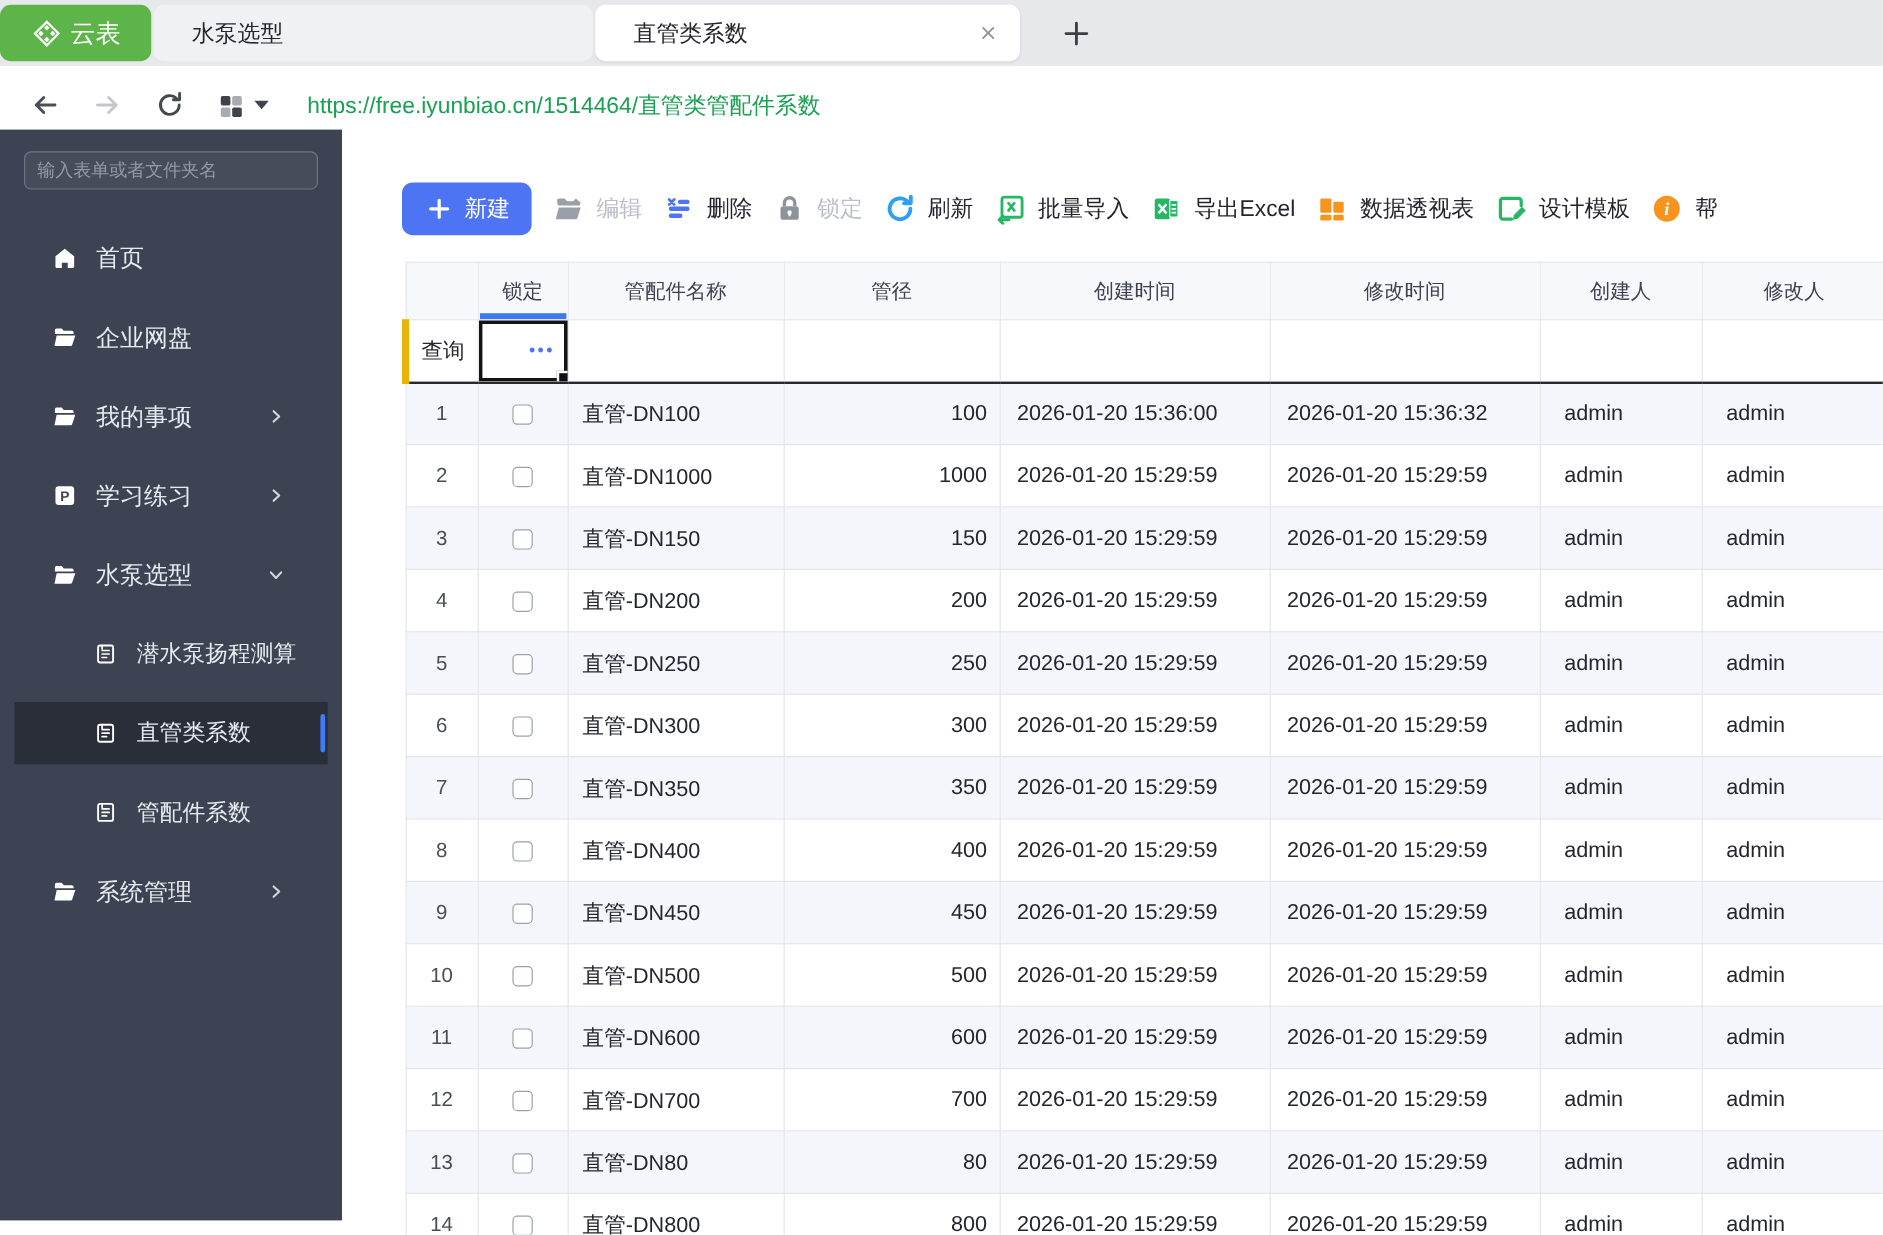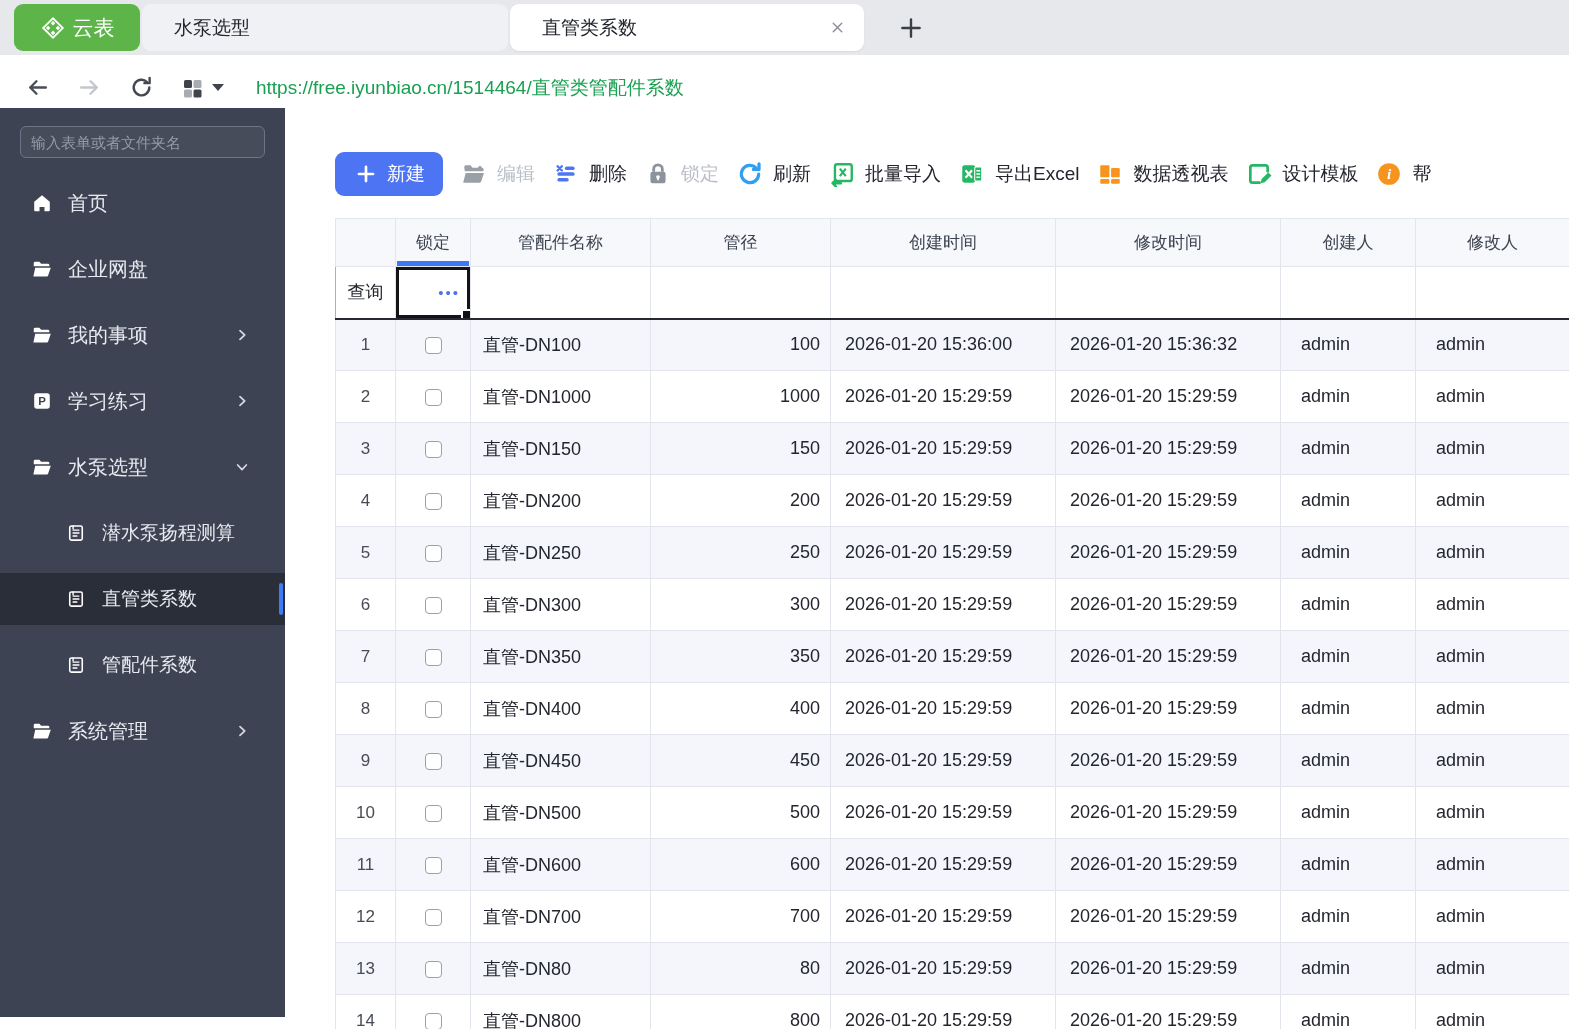--- a/index.html
+++ b/index.html
@@ -2,21 +2,21 @@
 <html><head>
 <meta charset="utf-8">
 <style>
   html,body{margin:0;padding:0;width:1569px;height:1029px;overflow:hidden;
     font-family:"Liberation Sans",sans-serif;background:#fff;}
   *{box-sizing:border-box;}
 
   
   .tabstrip{position:absolute;top:0;left:0;width:1569px;height:55px;background:#e6e8ec;
     display:flex;align-items:center;}
-  .brand{margin-left:14px;width:126px;height:47px;background:#5db54a;border-radius:9px;
+  .brand{width:126px;height:47px;background:#5db54a;border-radius:9px;
     display:flex;align-items:center;justify-content:center;gap:7px;flex:none;}
   .brand svg{width:26px;height:26px;}
   .brand-label{color:#fff;font-size:21px;}
   .tab{width:366px;height:47px;margin-left:2px;border-radius:9px;background:#f0f1f4;
     display:flex;align-items:center;padding:0 16px 0 32px;flex:none;cursor:pointer;}
   .tab.active{width:354px;background:#ffffff;box-shadow:0 1px 2px rgba(0,0,0,.06);}
   .tab-label{flex:1;font-size:19px;color:#23262e;white-space:nowrap;overflow:hidden;}
   .tab-close{width:22px;height:22px;flex:none;display:flex;align-items:center;justify-content:center;}
   .tab-close svg{width:17px;height:17px;}
   .newtab{margin-left:30px;width:34px;height:34px;display:flex;align-items:center;justify-content:center;cursor:pointer;}
@@ -32,21 +32,21 @@
   .apps-group svg{width:24px;height:24px;}
   .caret{margin-left:8px;width:0;height:0;border-left:6px solid transparent;border-right:6px solid transparent;border-top:7px solid #3f444c;}
   .url{margin-left:32px;font-size:19px;color:#1aa052;white-space:nowrap;cursor:text;}
 
   
   .sidebar{position:absolute;top:108px;left:0;width:285px;height:909px;background:#3d4352;overflow:hidden;}
   .side-search{display:block;margin:18px 20px 0 20px;width:245px;height:32px;background:rgba(255,255,255,.05);
     border:1px solid #6e7486;border-radius:6px;color:#e8eaf0;font-size:15px;padding:0 10px;outline:none;
     font-family:"Liberation Sans",sans-serif;}
   .side-search::placeholder{color:#949aa9;}
-  .side-menu{list-style:none;margin:0;padding:12px 0 0 0;}
+  .side-menu{list-style:none;margin:12px;padding:12px 0 0 0;}
   .side-item{height:66px;display:flex;align-items:center;padding:0 0 0 30px;color:#e7eaf0;font-size:20px;cursor:pointer;position:relative;}
   .side-item.child{padding-left:64px;font-size:19px;height:66px;}
   .side-item.active{background:#2a2e38;height:52px;margin:7px 0;}
   .side-ico{width:24px;height:24px;margin-right:14px;flex:none;display:flex;align-items:center;justify-content:center;}
   .side-ico svg{width:22px;height:22px;}
   .side-item.child .side-ico svg{width:20px;height:20px;}
   .side-chev{margin-left:auto;margin-right:34px;width:18px;height:18px;display:flex;align-items:center;justify-content:center;}
   .side-chev svg{width:16px;height:16px;}
   .active-bar{position:absolute;right:2px;top:10px;width:4px;height:32px;background:#3e7bf6;border-radius:2px;}
 
@@ -62,21 +62,21 @@
   .tb-btn.primary .tb-ico svg{width:20px;height:20px;}
   .tb-btn.disabled{color:#b9bec8;}
 
   
   .grid{position:absolute;left:50px;top:98px;width:1234px;border-collapse:collapse;table-layout:fixed;}
   .grid th,.grid td{border-right:1px solid #e2e5ec;border-bottom:1px solid #e2e5ec;padding:0;overflow:hidden;white-space:nowrap;}
   .grid thead tr.hdr th{height:48px;background:#f7f8fb;font-weight:normal;font-size:17px;color:#3c4250;border-top:1px solid #e2e5ec;position:relative;}
   .grid th.corner{background:#eef0f3;border-left:1px solid #e2e5ec;}
   .col-indicator{position:absolute;left:1px;right:1px;bottom:0;height:5px;background:#3e76f5;}
   .grid tr.qrow th,.grid tr.qrow td{height:52px;background:#fff;border-bottom:2px solid #26292f;}
-  .grid tr.qrow th{font-weight:normal;font-size:18px;color:#23262e;border-left:1px solid #eab308;}
+  .grid tr.qrow th{font-weight:normal;font-size:18px;color:#23262e;border-left:6px solid #eab308;}
   .qcell-sel{position:relative;box-shadow:inset 0 0 0 3px #141414;
     background:linear-gradient(90deg,#ffffff 55%,#f1f8ef 55%);}
   .qdots{position:absolute;right:10px;top:50%;transform:translateY(-50%);color:#4f74f2;font-size:15px;letter-spacing:2px;}
   .fill-handle{position:absolute;right:-2px;bottom:-2px;width:11px;height:11px;background:#111;border:2px solid #fff;z-index:2;}
   .grid tbody td{height:52px;font-size:18px;color:#23262e;background:#fff;cursor:cell;}
   .grid tbody tr:nth-child(odd) td{background:#f4f6fb;}
   .grid tbody td.rownum{color:#474c55;font-size:17px;text-align:center;border-left:1px solid #e2e5ec;cursor:pointer;}
   .grid td.c-check{text-align:center;}
   .checkbox{display:inline-block;width:17px;height:17px;border:1.5px solid #9aa0ac;border-radius:4px;background:#fff;vertical-align:middle;cursor:pointer;}
   .grid td.c-name{padding-left:12px;text-align:left;}

